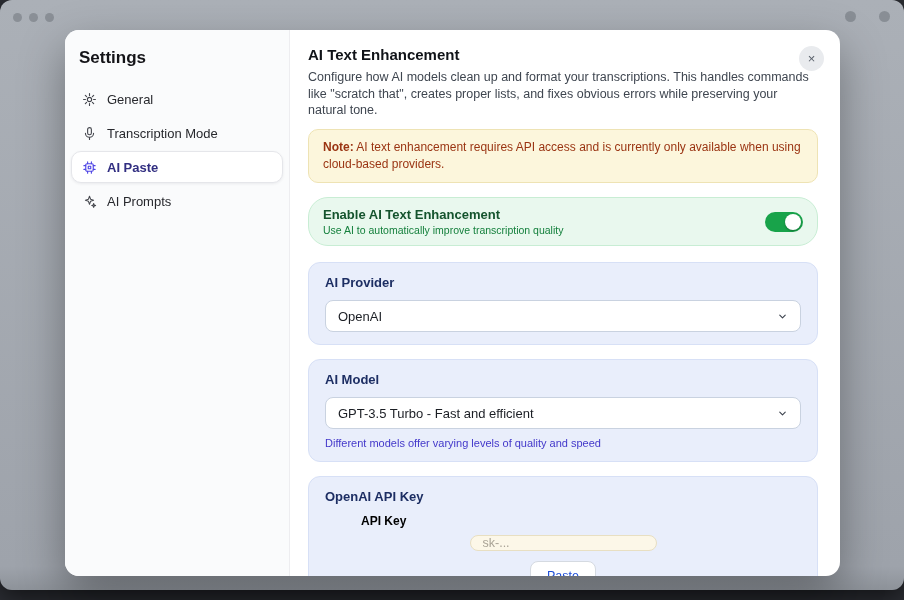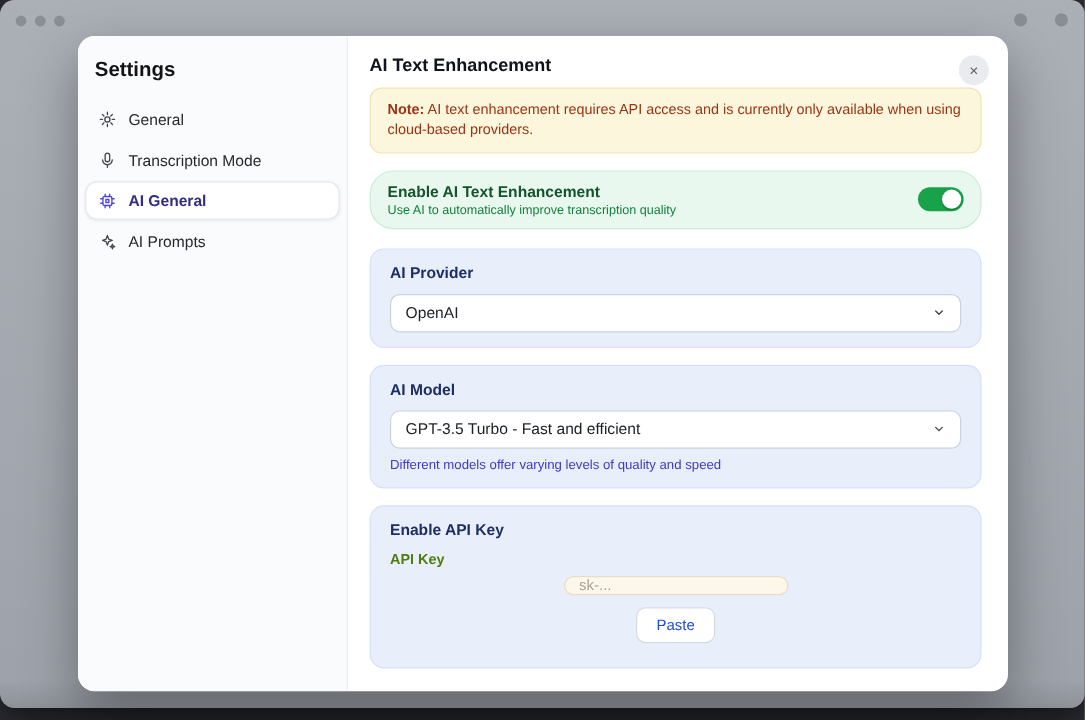--- a/index.html
+++ b/index.html
@@ -78,21 +78,21 @@
   .field-card.key { margin-top:14px; padding-bottom:20px; }
   .field-card h3 { font-size:13px; font-weight:700; color:#1d2e63; }
   .select {
     margin-top:10px; height:32px; background:#fff; border:1px solid #c9d2e0; border-radius:8px;
     display:flex; align-items:center; justify-content:space-between; padding:0 12px;
     font-size:13px; color:#1b1e24; cursor:pointer;text-align:center;
   }
   .select .chev { display:flex; color:#3c424d; }
   .helper { margin-top:8px; font-size:11px; color:#4338ca; }
 
-  .key-label { margin-top:10px; font-size:12px; font-weight:600; color:#4d7c0f; }
+  .key-label { margin-top:10px; font-size:12px; font-weight:600; color:#000000;margin-left:36px; }
   .key-row { margin-top:7px; display:flex; align-items:center; gap:10px;flex-direction:column; }
   .key-input {
     flex:1; height:30px; background:#fcf7e8; border:1px solid #e8dfc2; border-radius:8px;
     padding:0 12px; font-size:12.5px; font-family:inherit; color:#333; outline:none;
   }
   .key-input::placeholder { color:#a9a396; }
   .paste-btn {
     height:30px; padding:0 16px; background:#fff; border:1px solid #d5dae1; border-radius:8px;
     font-size:12.5px; font-family:inherit; color:#1d4ed8; cursor:pointer;
   }
@@ -139,41 +139,42 @@
       </div>
 
       <div class="nav-item active">
         <span class="icn">
           <svg width="15" height="15" viewBox="0 0 24 24" fill="none" stroke="currentColor" stroke-width="1.8" stroke-linecap="round" stroke-linejoin="round">
               <rect x="6" y="6" width="12" height="12" rx="2"></rect>
               <rect x="10" y="10" width="4" height="4"></rect>
               <path d="M9 3v3M15 3v3M9 18v3M15 18v3M3 9h3M3 15h3M18 9h3M18 15h3"></path>
             </svg>
         </span>
-        <span>AI General</span>
+        <span>AI Paste</span>
       </div>
 
 
       <div class="nav-item">
         <span class="icn">
           <svg width="15" height="15" viewBox="0 0 24 24" fill="none" stroke="currentColor" stroke-width="1.7" stroke-linecap="round" stroke-linejoin="round">
               <path d="M12 3.5l1.7 4.8 4.8 1.7-4.8 1.7L12 16.5l-1.7-4.8-4.8-1.7 4.8-1.7z"></path>
               <path d="M18.7 15.2l.8 2.3 2.3.8-2.3.8-.8 2.3-.8-2.3-2.3-.8 2.3-.8z"></path>
             </svg>
         </span>
         <span>AI Prompts</span>
       </div>
 
     </nav>
   </aside>
 
   <section class="content">
     <button class="close-btn">×</button>
 
     <h2>AI Text Enhancement</h2>
+    <p class="desc">Configure how AI models clean up and format your transcriptions. This handles commands like "scratch that", creates proper lists, and fixes obvious errors while preserving your natural tone.</p>
 
     <div class="note-card">
       <b>Note:</b><span> AI text enhancement requires API access and is currently only available when using cloud-based providers.</span>
     </div>
 
     <div class="enable-card">
       <div>
         <div class="enable-title">Enable AI Text Enhancement</div>
         <div class="enable-sub">Use AI to automatically improve transcription quality</div>
       </div>
@@ -201,21 +202,21 @@
         <span class="chev">
           <svg width="11" height="11" viewBox="0 0 24 24" fill="none" stroke="currentColor" stroke-width="2.4" stroke-linecap="round" stroke-linejoin="round">
               <path d="M6 9l6 6 6-6"></path>
             </svg>
         </span>
       </div>
       <div class="helper">Different models offer varying levels of quality and speed</div>
     </div>
 
     <div class="field-card key">
-      <h3>Enable API Key</h3>
+      <h3>OpenAI API Key</h3>
       <div class="key-label">API Key</div>
       <div class="key-row">
         <input class="key-input" type="text" placeholder="sk-..." style="">
         <button class="paste-btn">Paste</button>
       </div>
     </div>
 
   </section>
 </div>
 

